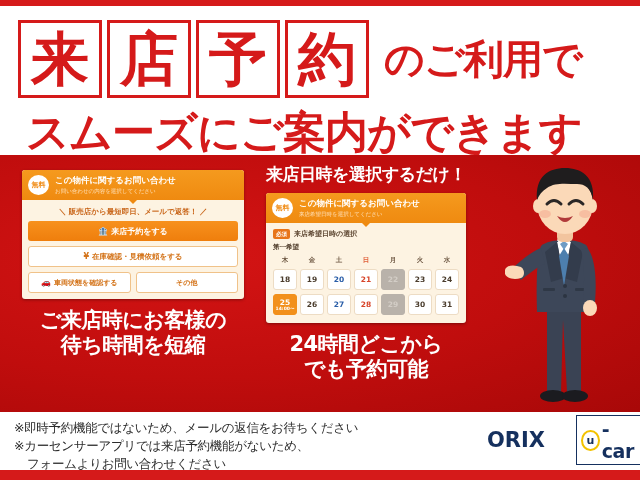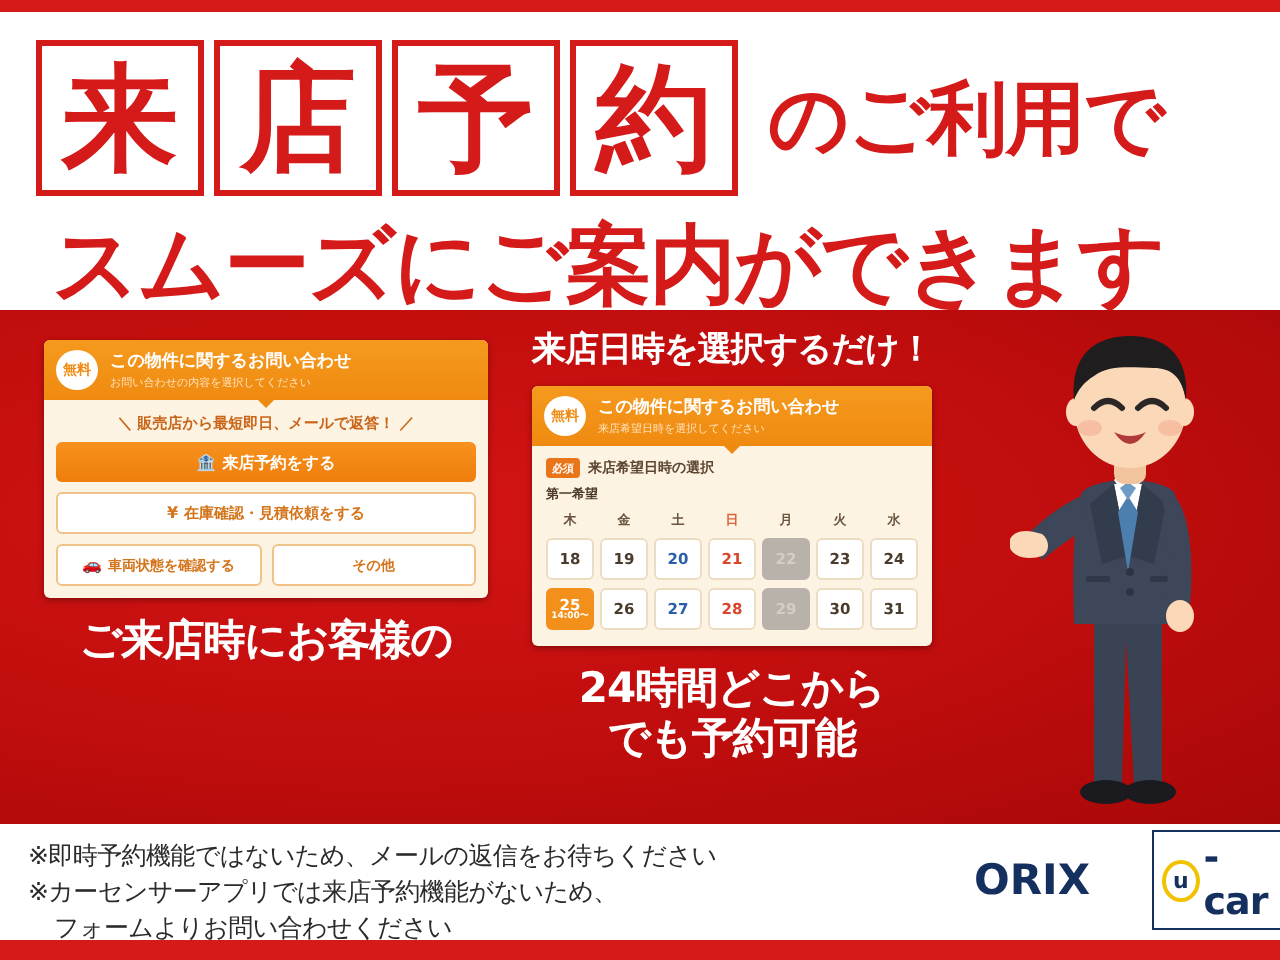--- a/index.html
+++ b/index.html
@@ -230,20 +230,21 @@
           <span>車両状態を確認する</span>
         </div>
         <div class="btn-half">
           <span>その他</span>
         </div>
       </div>
     </div>
 
     <div class="col-caption" style="margin-top:9px;">
       <div>ご来店時にお客様の</div>
+      <div>待ち時間を短縮</div>
     </div>
   </div>
 
   <div class="col" style="left:266px;top:163px;width:200px;">
     <div class="col-title">来店日時を選択するだけ！</div>
 
     <div class="card" style="margin-top:7px;">
       <div class="card-head">
         <div class="free-badge">無料</div>
         <div class="card-head-text">

